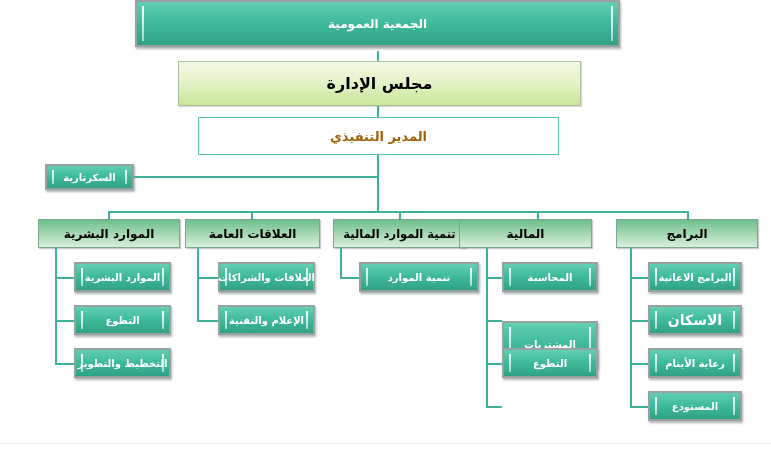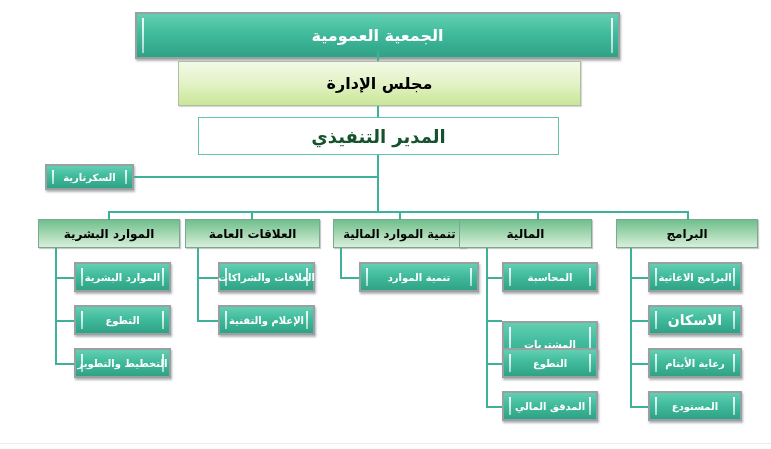--- a/index.html
+++ b/index.html
@@ -59,42 +59,42 @@
     box-shadow: 1px 1px 1px rgba(140,150,140,0.35);
     color: #000000;
     font-weight: bold;
     font-size: 16px;
   }
 
   
   .exec {
     background: #ffffff;
     border: 1px solid #5fc4a8;
-    color: #14532d;
-    font-weight: bold;
-    font-size: 18px;
+    color: #a16207;
+    font-weight: bold;
+    font-size: 13px;
   }
 
   .line { position: absolute; background: #3fb099; }
   .h { height: 1.5px; }
   .v { width: 1.5px; }
 
   .bottom-rule {
     position: absolute;
     left: 0; top: 443px;
     width: 771px; height: 1px;
     background: #ececec;
   }
 </style>
 </head>
 <body>
 
 <div class="stage">
 
-  <div class="box teal" style="left:135px;top:12px;width:485px;height:47px;font-size:16px">
+  <div class="box teal" style="left:135px;top:0;width:485px;height:47px;font-size:12px">
     <span class="lbl">الجمعية العمومية</span>
   </div>
 
   <div class="box board" style="left:178px;top:61px;width:403px;height:45px">
     <span class="lbl">مجلس الإدارة</span>
   </div>
 
   <div class="box exec" style="left:198px;top:117px;width:361px;height:38px">
     <span class="lbl">المدير التنفيذي</span>
   </div>
@@ -141,23 +141,20 @@
   </div>
 
   <div class="box teal" style="left:502px;top:262px;width:96px;height:30px;font-size:10px">
     <span class="lbl">المحاسبة</span>
   </div>
   <div class="box teal" style="left:502px;top:321px;width:96px;height:47px;font-size:10px">
     <span class="lbl">المشتريات</span>
   </div>
   <div class="box teal" style="left:502px;top:348px;width:96px;height:30px;font-size:10px">
     <span class="lbl">التطوع</span>
-  </div>
-  <div class="box teal" style="left:502px;top:391px;width:96px;height:30px;font-size:10px">
-    <span class="lbl">المدقق المالي</span>
   </div>
 
   <div class="box teal" style="left:648px;top:262px;width:94px;height:30px;font-size:10px">
     <span class="lbl">البرامج الاغاثية</span>
   </div>
   <div class="box teal" style="left:648px;top:305px;width:94px;height:30px;font-size:14px">
     <span class="lbl">الاسكان</span>
   </div>
   <div class="box teal" style="left:648px;top:348px;width:94px;height:30px;font-size:10px">
     <span class="lbl">رعاية الأيتام</span>

